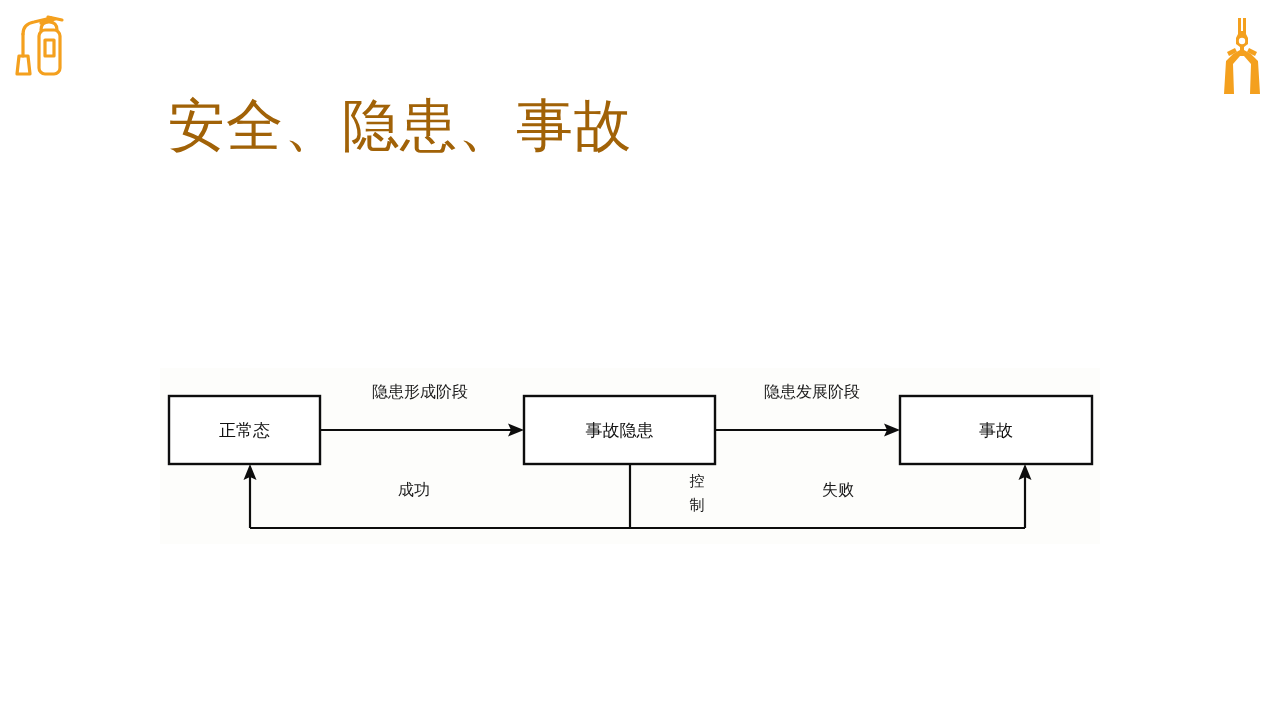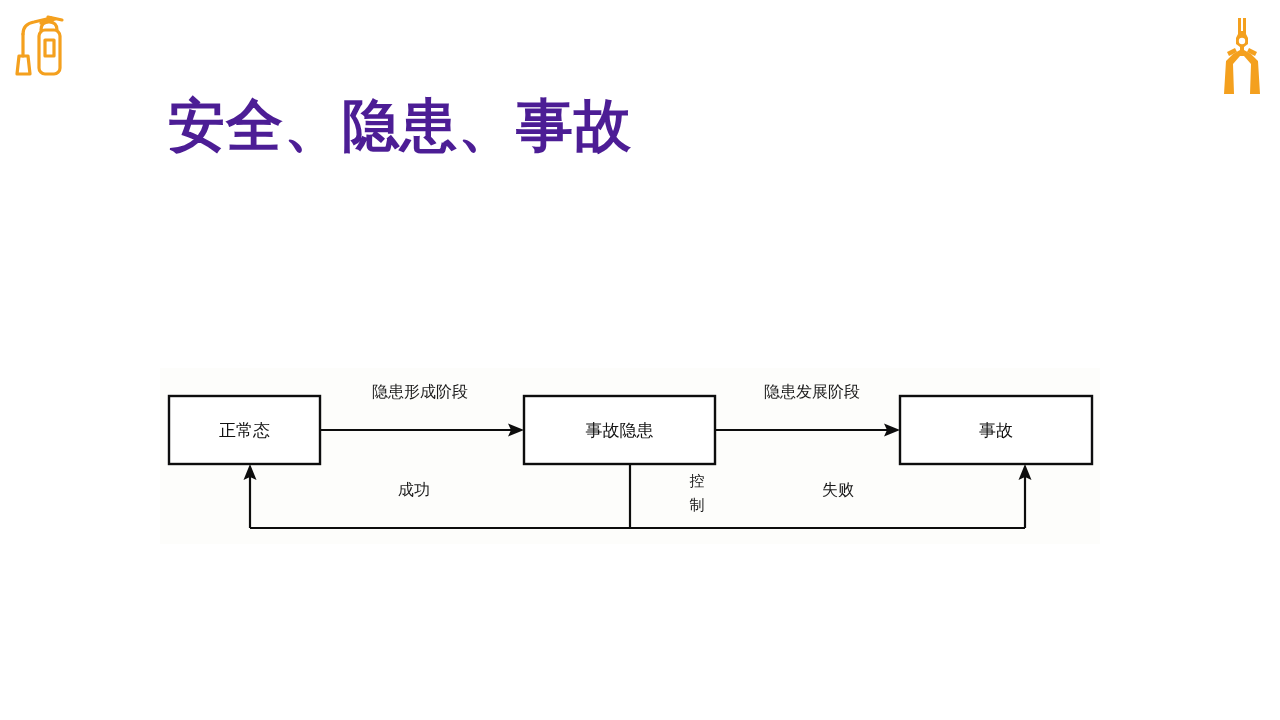--- a/index.html
+++ b/index.html
@@ -32,22 +32,22 @@
     height: 80px;
   }
 
   
   #slide-title {
     position: absolute;
     left: 168px;
     top: 92px;
     font-family: "DejaVu Sans", "Liberation Sans", sans-serif;
     font-size: 57px;
-    font-weight: bold;
-    color: #4c1d95;
+    font-weight: normal;
+    color: #a16207;
     letter-spacing: 1px;
     line-height: 1.18;
     white-space: nowrap;
   }
 
   
   #diagram {
     position: absolute;
     left: 160px;
     top: 368px;

